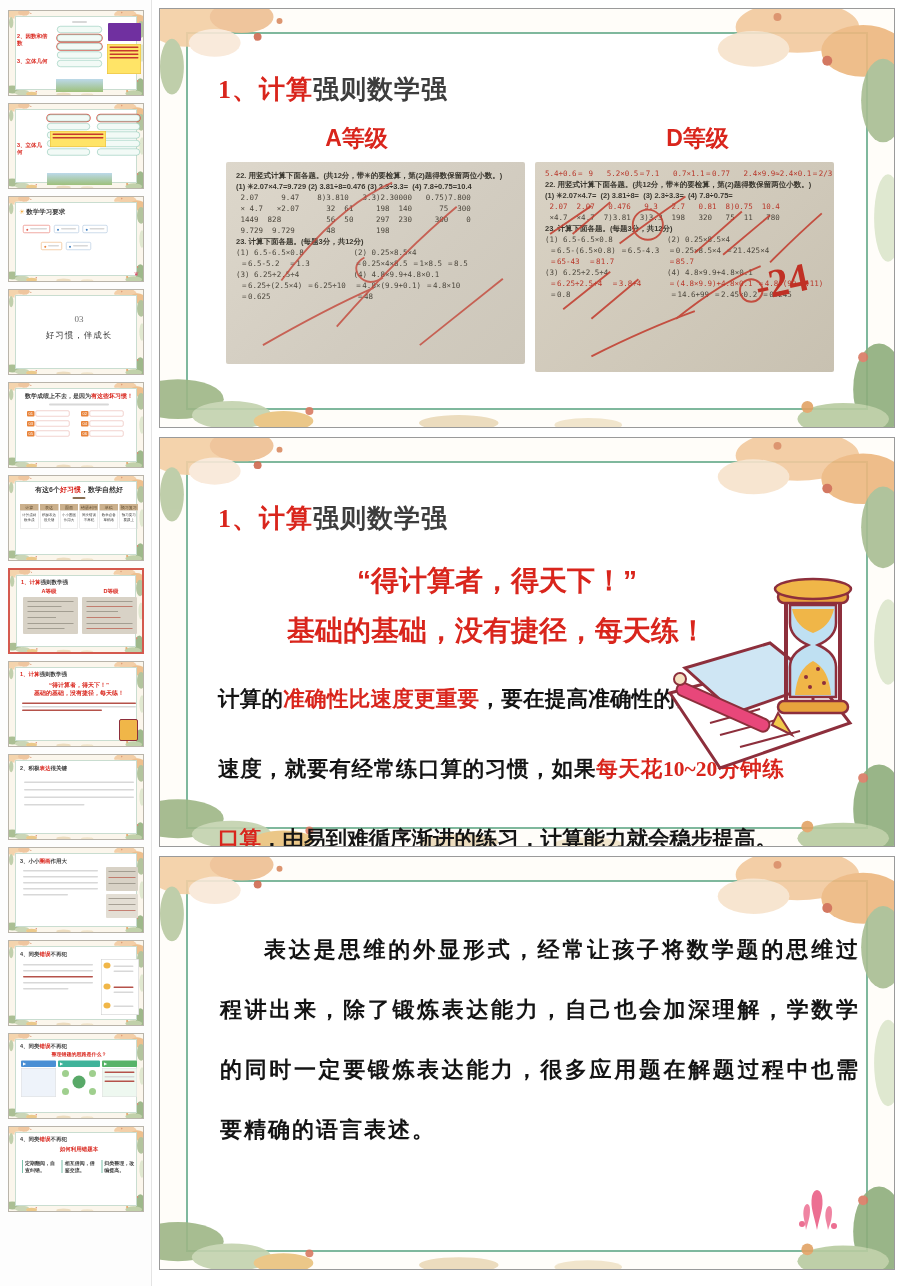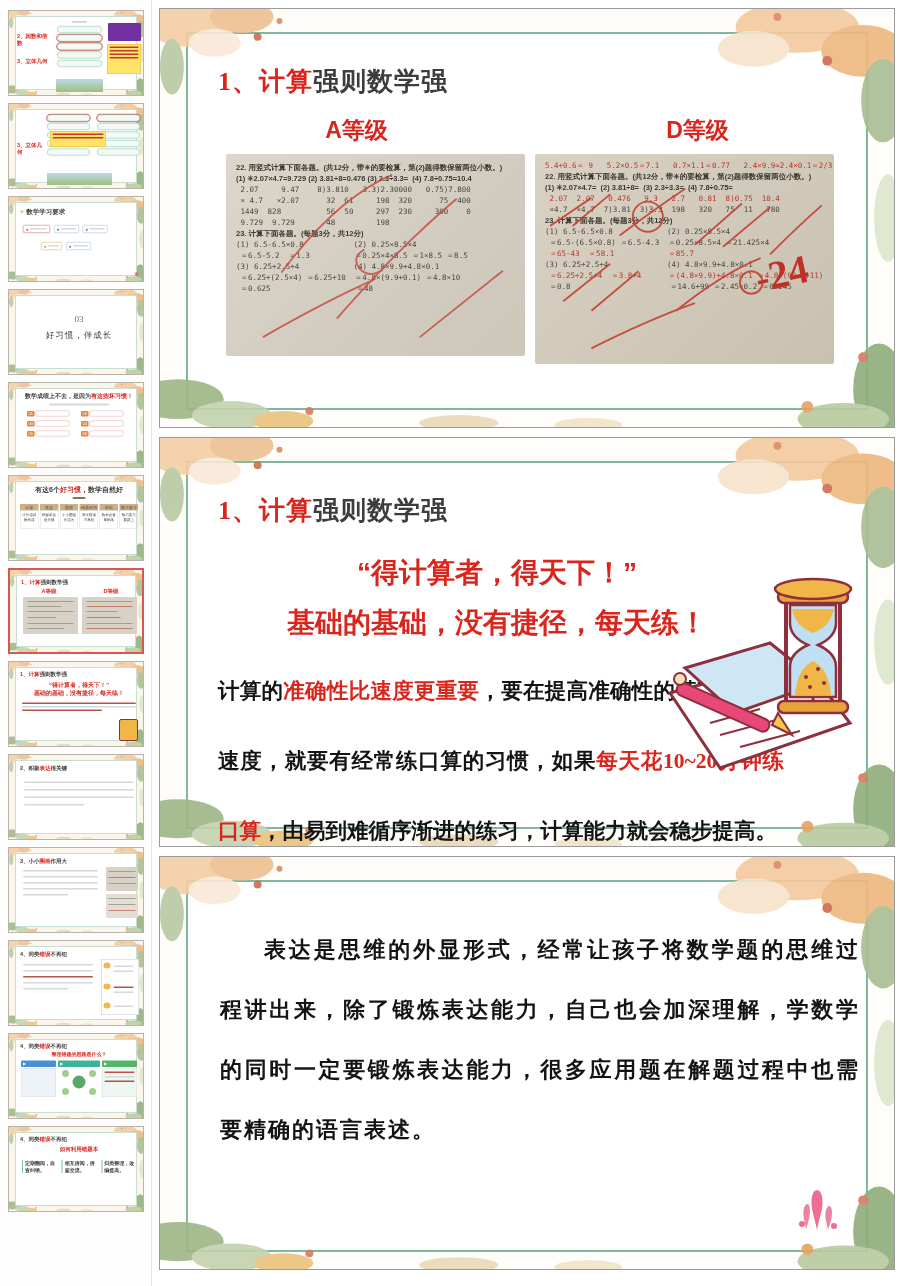--- a/index.html
+++ b/index.html
@@ -26,21 +26,21 @@
   .photo-mini i{position:absolute;left:8%;right:8%;height:2px;background:#8d887c;opacity:.7;}
 
   
   .canvas{flex:1;background:#fff;padding:8px 5px 0 7px;box-sizing:border-box;}
   .slide{position:relative;width:736px;background:#fffdf9;border:1px solid #9a9a9a;
          box-sizing:border-box;margin-bottom:9px;overflow:hidden;}
   .slide .floral{position:absolute;left:0;top:0;width:100%;height:100%;z-index:2;pointer-events:none;}
   .panel{position:absolute;left:26px;right:26px;top:23px;bottom:17px;background:#fff;
          border:2px solid #7fb89d;z-index:1;}
   .content{position:absolute;left:26px;right:26px;top:23px;bottom:17px;z-index:3;}
-  .stitle{margin:0;padding:32px 0 0 32px;font-family:"Liberation Serif",serif;
+  .stitle{margin:0;padding:40px 0 0 32px;font-family:"Liberation Serif",serif;
           font-size:26px;font-weight:bold;color:#3d3d3d;letter-spacing:1px;}
   .red{color:#d9251c;}
 
   
   .grades{display:flex;padding:16px 0 6px 0;}
   .grades span{flex:1;text-align:center;color:#d9251c;font-weight:bold;font-size:23px;
                font-family:"Liberation Sans",sans-serif;}
   .photos{display:flex;gap:10px;padding:2px 34px 0 40px;}
   .photo{position:relative;margin:0;flex:1;height:202px;border-radius:2px;overflow:hidden;}
   .photo-a{background:linear-gradient(135deg,#ddd7cb,#d2ccc0 60%,#cdc7ba);}
@@ -463,21 +463,21 @@
         <div class="grades">
           <span>A等级</span>
           <span>D等级</span>
         </div>
         <div class="photos">
           <figure class="photo photo-a">
             <div style="padding-top:8px">
               <div class="pline print">22. 用竖式计算下面各题。(共12分，带✳的要检算，第(2)题得数保留两位小数。)</div>
               <div class="pline print">(1) ✳2.07×4.7=9.729 (2) 3.81÷8=0.476 (3) 2.3÷3.3=  (4) 7.8÷0.75=10.4</div>
               <div class="pline hand"> 2.07     9.47    8)3.810   3.3)2.30000   0.75)7.800</div>
-              <div class="pline hand"> × 4.7   ×2.07      32  61     198  320      75  400</div>
+              <div class="pline hand"> × 4.7   ×2.07      32  61     198  140      75  300</div>
               <div class="pline hand"> 1449  828          56  50     297  230     300    0</div>
               <div class="pline hand"> 9.729  9.729       48         198</div>
               <div class="pline print">23. 计算下面各题。(每题3分，共12分)</div>
               <div class="pline hand">(1) 6.5-6.5×0.8           (2) 0.25×8.5×4</div>
               <div class="pline hand"> ＝6.5-5.2  ＝1.3          ＝0.25×4×8.5 ＝1×8.5 ＝8.5</div>
               <div class="pline hand">(3) 6.25÷2.5÷4            (4) 4.8×9.9+4.8×0.1</div>
               <div class="pline hand"> ＝6.25÷(2.5×4) ＝6.25÷10  ＝4.8×(9.9+0.1) ＝4.8×10</div>
               <div class="pline hand"> ＝0.625                   ＝48</div>
             </div>
             <svg class="pmarks" viewBox="0 0 324 202">
@@ -493,21 +493,21 @@
           <figure class="photo photo-d">
             <div style="padding-top:6px">
               <div class="pline hand redh">5.4÷0.6＝ 9   5.2×0.5＝7.1   0.7×1.1＝0.77   2.4×9.9≈2.4×0.1＝2/3</div>
               <div class="pline print">22. 用竖式计算下面各题。(共12分，带✳的要检算，第(2)题得数保留两位小数。)</div>
               <div class="pline print">(1) ✳2.07×4.7=  (2) 3.81÷8=  (3) 2.3÷3.3=  (4) 7.8÷0.75=</div>
               <div class="pline hand redh"> 2.07  2.07   0.476   9.3   2.7   0.81  8)0.75  10.4</div>
               <div class="pline hand"> ×4.7  ×4.7  7)3.81  3)3.3  198   320   75  11   780</div>
               <div class="pline print">23. 计算下面各题。(每题3分，共12分)</div>
               <div class="pline hand">(1) 6.5-6.5×0.8            (2) 0.25×8.5×4</div>
               <div class="pline hand"> ＝6.5-(6.5×0.8) ＝6.5-4.3  ＝0.25×8.5×4 ＝21.425×4</div>
-              <div class="pline hand redh"> ＝65-43  ＝58.1            ＝85.7</div>
+              <div class="pline hand redh"> ＝65-43  ＝81.7            ＝85.7</div>
               <div class="pline hand">(3) 6.25÷2.5÷4             (4) 4.8×9.9+4.8×0.1</div>
               <div class="pline hand redh"> ＝6.25÷2.5÷4  ＝3.8÷4      ＝(4.8×9.9)+4.8×0.1 ＝4.8×(99-0.11)</div>
               <div class="pline hand"> ＝0.8                      ＝14.6+99 ＝2.45×0.2 ＝0.245</div>
             </div>
             <div class="dscore">-24</div>
             <svg class="pmarks" viewBox="0 0 318 210">
               <g stroke="#c23a2c" stroke-width="2" fill="none" opacity="0.85">
                 <path d="M16,70 L60,40 M40,70 L80,36"></path>
                 <path d="M90,80 Q130,50 160,30"></path>
                 <path d="M170,90 L220,46 M200,92 L250,50"></path>

